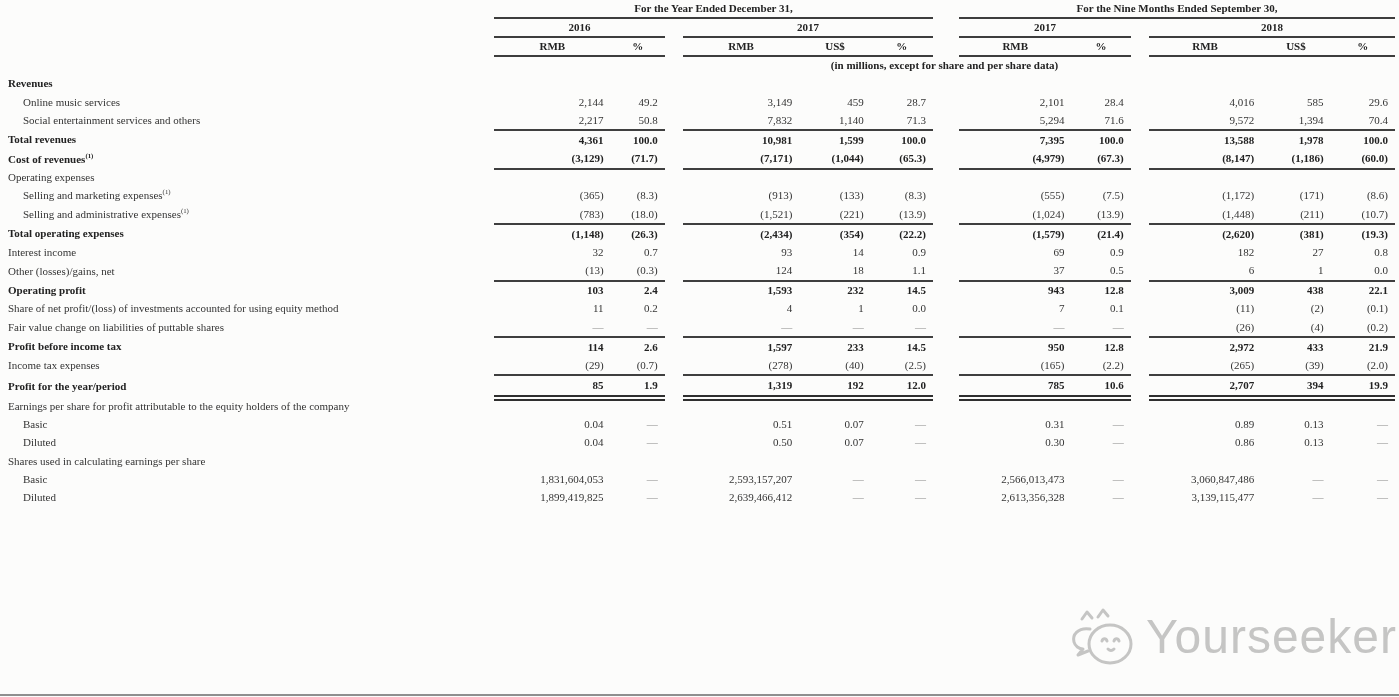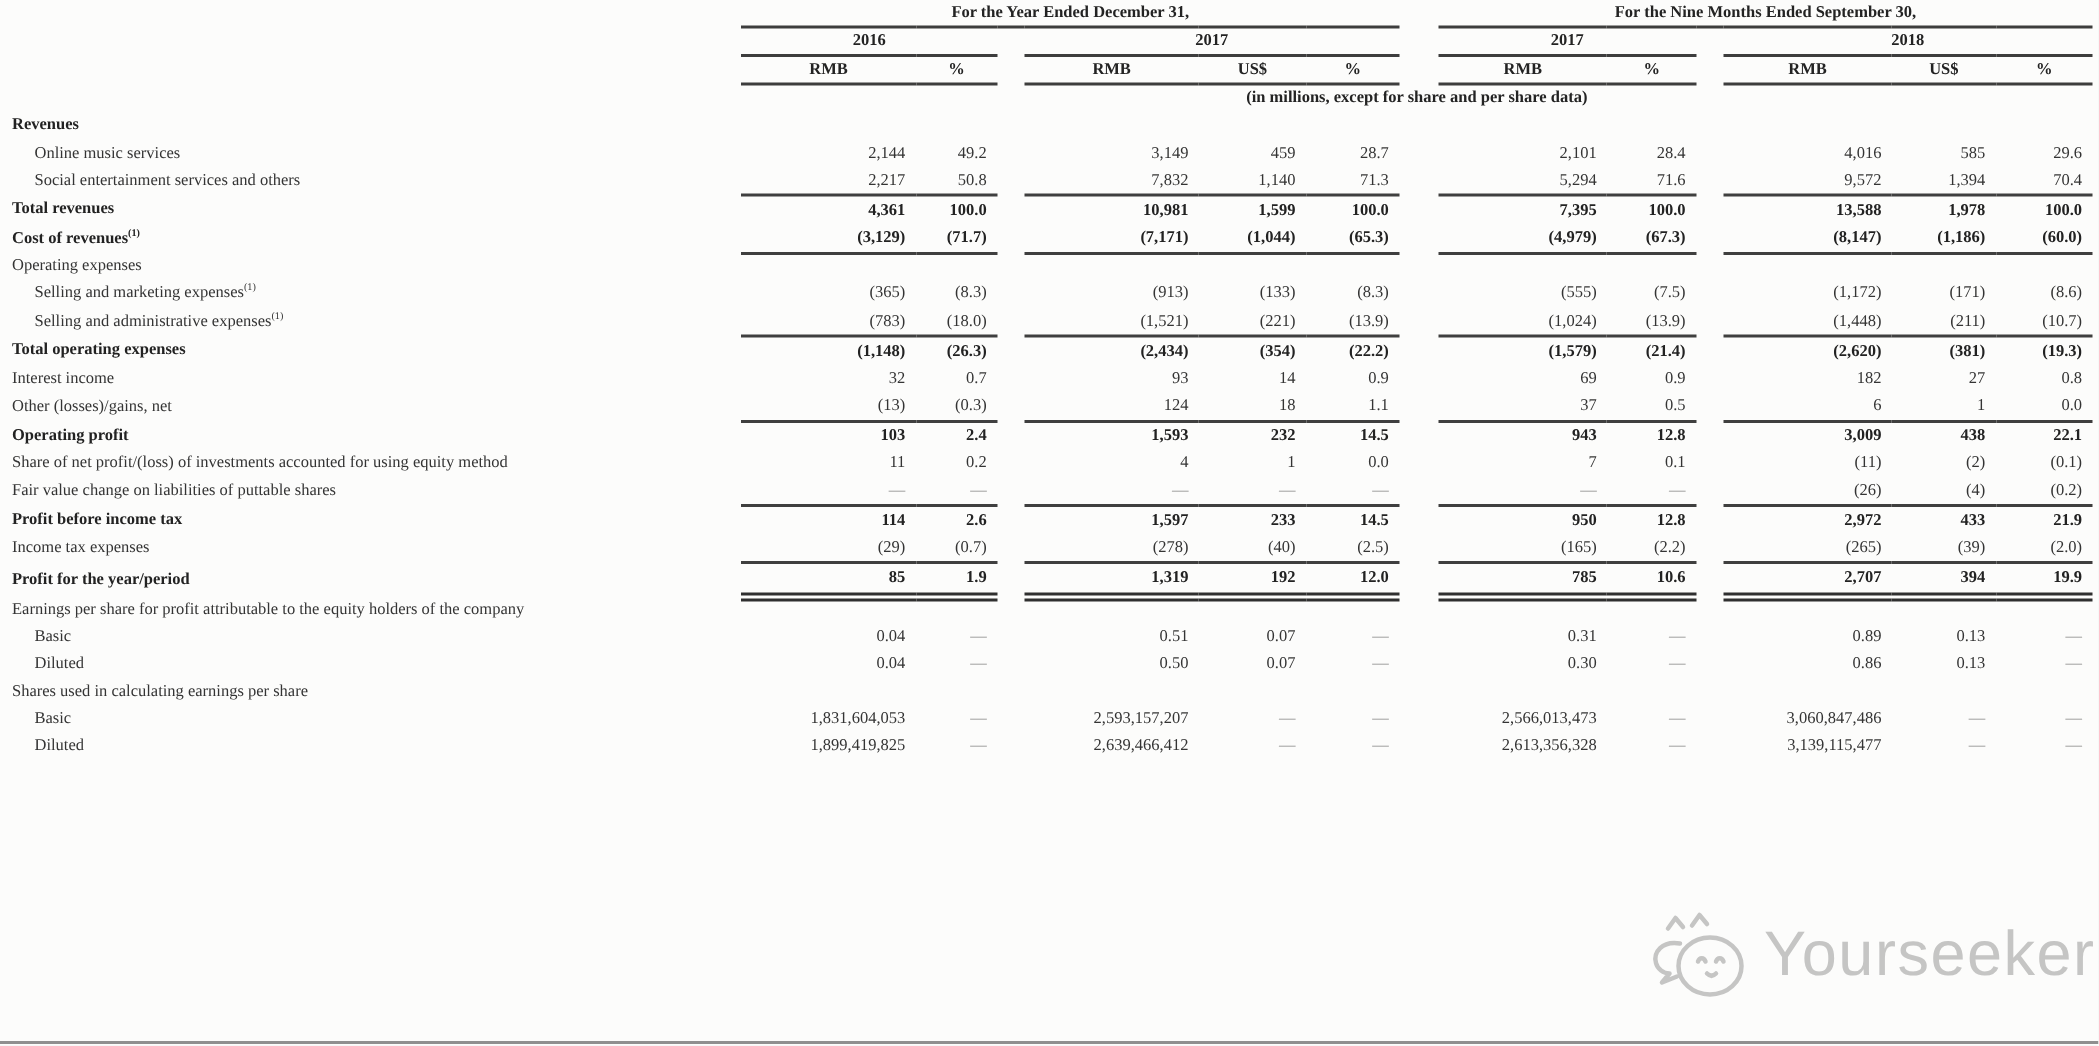--- a/index.html
+++ b/index.html
@@ -35,21 +35,21 @@
   td.ru{border-bottom:2px solid #3f3f3f;}
   td.rud{border-bottom:6px double #2f2f2f;}
   td.dash{color:#8f8f8f;}
   sup{font-size:0.62em;vertical-align:super;line-height:0;}
   .watermark{
     position:absolute;
     right:2px;bottom:30px;
     display:flex;align-items:center;gap:4px;
     color:#c5c5c4;
     font-family:"Liberation Sans","DejaVu Sans",sans-serif;
-    font-size:42px;font-weight:500;letter-spacing:1px;
+    font-size:48px;font-weight:500;letter-spacing:1px;
     pointer-events:none;
   }
   .bottom-rule{
     position:absolute;left:0;right:0;bottom:1px;height:2px;background:#8f8f8f;
   }
 </style>
 </head>
 <body>
 
 <div class="page">

